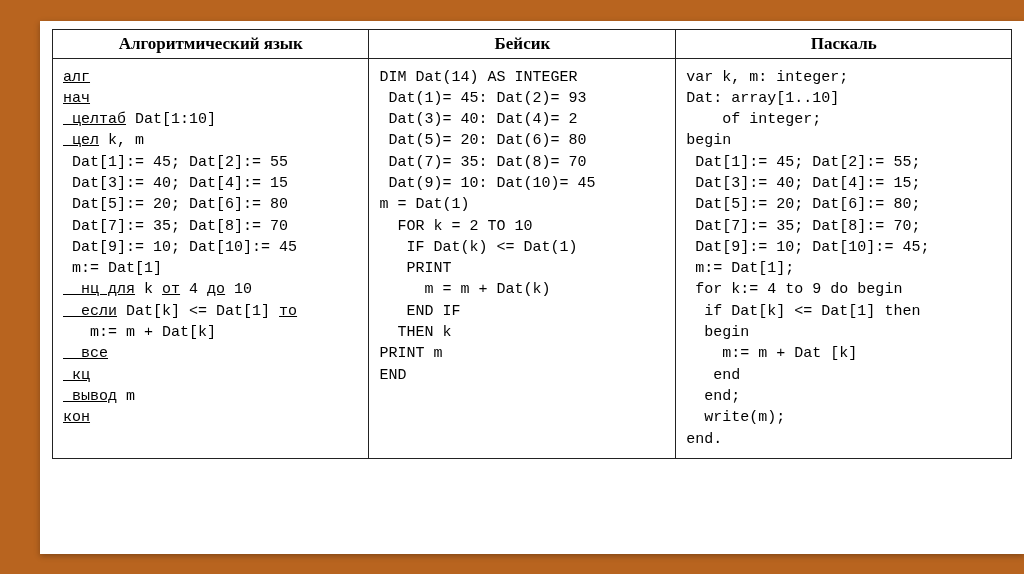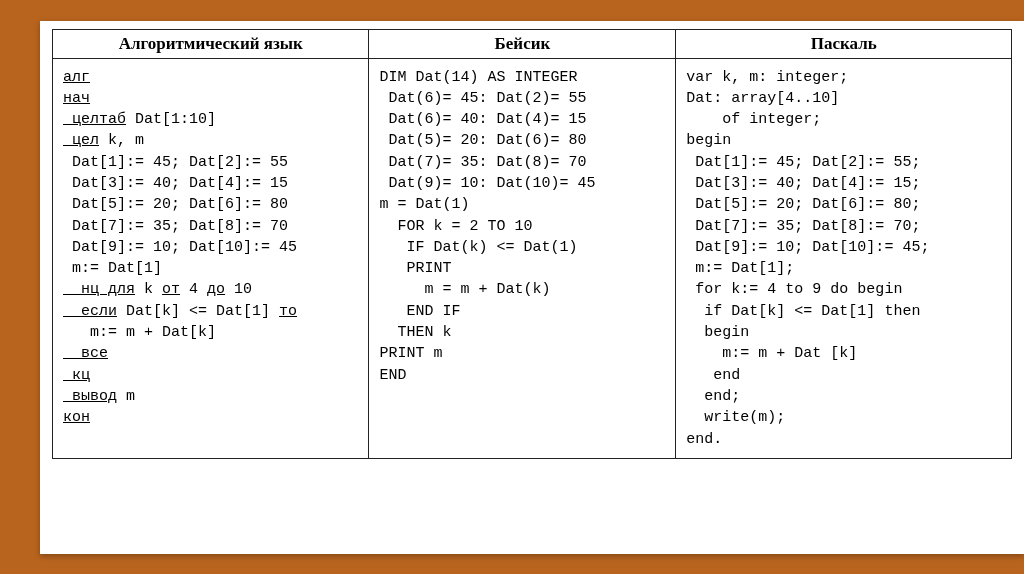--- a/index.html
+++ b/index.html
@@ -82,36 +82,36 @@
 <span> Dat[9]:= 10; Dat[10]:= 45</span>
 <span> m:= Dat[1]</span>
 <span class="u">  нц для</span><span> k </span><span class="u">от</span><span> 4 </span><span class="u">до</span><span> 10</span>
 <span class="u">  если</span><span> Dat[k] &lt;= Dat[1] </span><span class="u">то</span>
 <span>   m:= m + Dat[k]</span>
 <span class="u">  все</span>
 <span class="u"> кц</span>
 <span class="u"> вывод</span><span> m</span>
 <span class="u">кон</span></td>
         <td><span>DIM Dat(14) AS INTEGER</span>
-<span> Dat(6)= 45: Dat(2)= 55</span>
-<span> Dat(6)= 40: Dat(4)= 15</span>
+<span> Dat(1)= 45: Dat(2)= 93</span>
+<span> Dat(3)= 40: Dat(4)= 2</span>
 <span> Dat(5)= 20: Dat(6)= 80</span>
 <span> Dat(7)= 35: Dat(8)= 70</span>
 <span> Dat(9)= 10: Dat(10)= 45</span>
 <span>m = Dat(1)</span>
 <span>  FOR k = 2 TO 10</span>
 <span>   IF Dat(k) &lt;= Dat(1)</span>
 <span>   PRINT</span>
 <span>     m = m + Dat(k)</span>
 <span>   END IF</span>
 <span>  THEN k</span>
 <span>PRINT m</span>
 <span>END</span></td>
         <td><span>var k, m: integer;</span>
-<span>Dat: array[4..10]</span>
+<span>Dat: array[1..10]</span>
 <span>    of integer;</span>
 <span>begin</span>
 <span> Dat[1]:= 45; Dat[2]:= 55;</span>
 <span> Dat[3]:= 40; Dat[4]:= 15;</span>
 <span> Dat[5]:= 20; Dat[6]:= 80;</span>
 <span> Dat[7]:= 35; Dat[8]:= 70;</span>
 <span> Dat[9]:= 10; Dat[10]:= 45;</span>
 <span> m:= Dat[1];</span>
 <span> for k:= 4 to 9 do begin</span>
 <span>  if Dat[k] &lt;= Dat[1] then</span>

